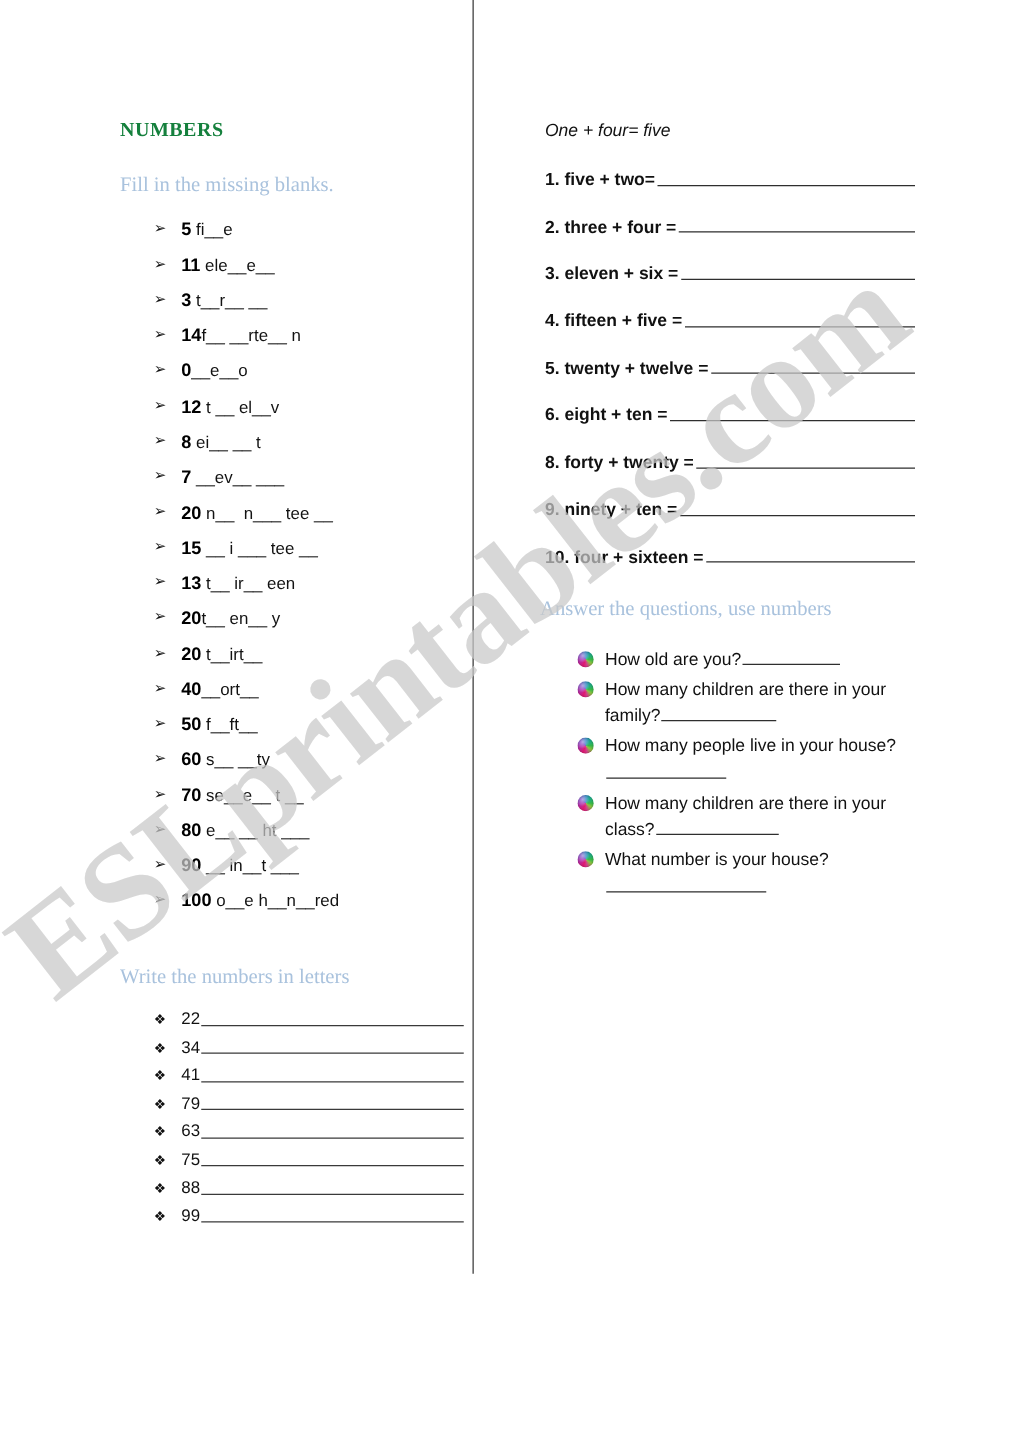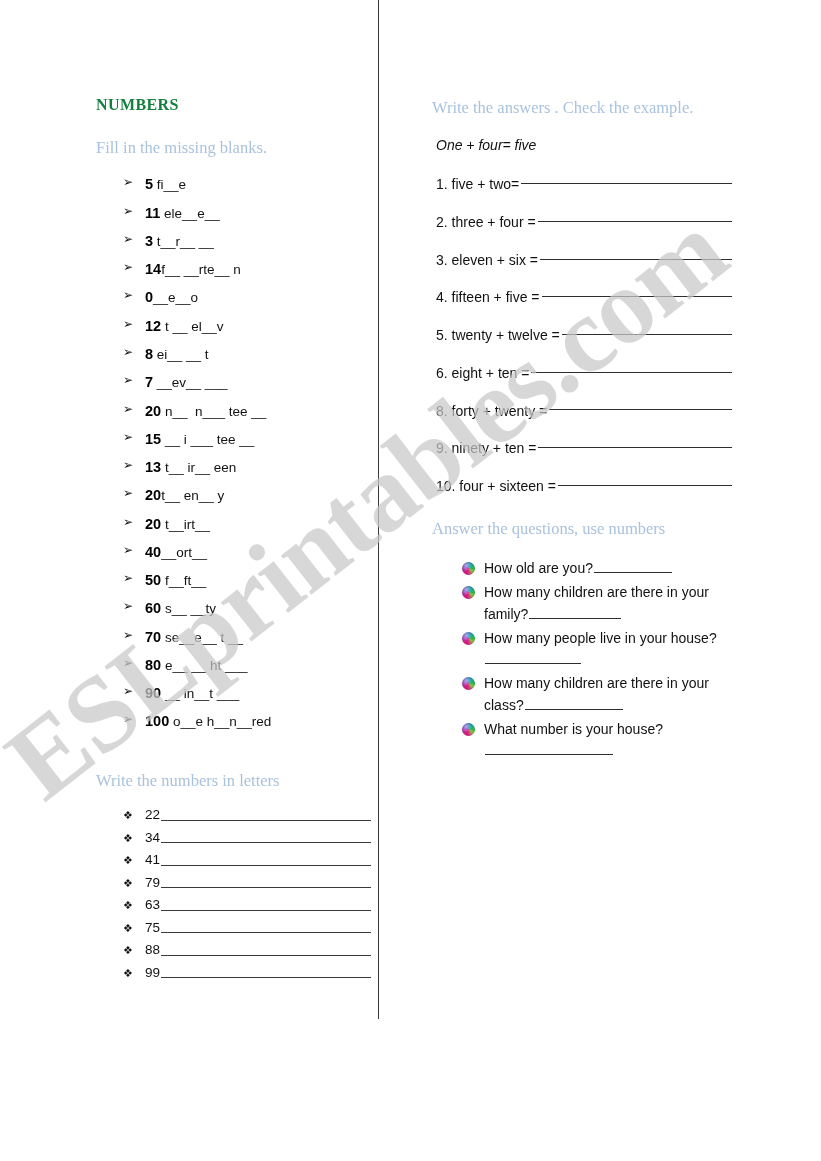--- a/index.html
+++ b/index.html
@@ -175,25 +175,26 @@
     color: #111;
     margin: 0 0 24px 4px;
   }
   .math-list {
     list-style: none;
     margin: 0;
     padding: 0;
   }
   .math-list li {
     display: flex;
-    align-items: center;
+    align-items: flex-end;
     font-size: 14px;
     color: #111;
     margin-bottom: 23px;
     margin-left: 4px;
+    font-weight: bold;
   }
   .math-list .mtext {
     flex: 0 0 auto;
     line-height: 1.05;
     white-space: pre;
   }
   .math-list .rule {
     flex: 1 1 auto;
     border-bottom: 1.4px solid #2e2e2e;
     height: 0;
@@ -327,21 +328,20 @@
           <span class="diamond-bullet">❖</span>
           <span class="dnum">99</span>
           <span class="rule"></span>
         </li>
       </ul>
 
   </div>
 
   <div class="column" id="right-column">
 
-    <div class="heading-blue">Write the answers . Check the example.</div>
 
     <div class="example-italic">One + four= five</div>
 
 
     <ul class="math-list" id="math-list">
         <li>
           <span class="mtext">1. five + two=</span>
           <span class="rule"></span>
         </li>
         <li>

